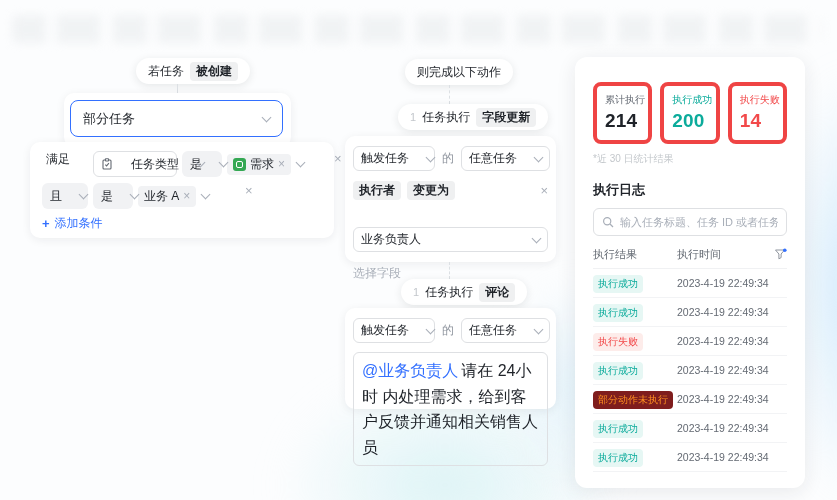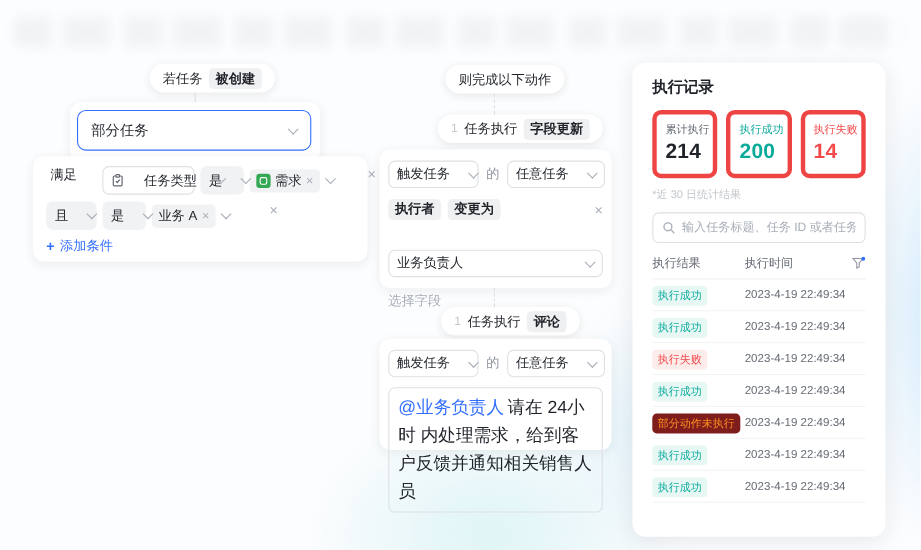--- a/index.html
+++ b/index.html
@@ -223,39 +223,39 @@
         <span>任意任务</span>
         <span class="chv"></span>
       </div>
     </div>
     <div class="comment">
       <span class="mention">@业务负责人</span><span>请在 24小时 内处理需求，给到客户反馈并通知相关销售人员</span>
     </div>
   </div>
 
   <div class="panel">
-    <div class="p-title">执行记录</div>
 
     <div class="stats">
       <div class="stat">
         <div class="lb">累计执行</div>
         <div class="vl">214</div>
       </div>
       <div class="stat success">
         <div class="lb">执行成功</div>
         <div class="vl">200</div>
       </div>
       <div class="stat fail">
         <div class="lb">执行失败</div>
         <div class="vl">14</div>
       </div>
     </div>
 
     <div class="note">*近 30 日统计结果</div>
 
+    <div class="log-title">执行日志</div>
 
     <div class="search">
       <svg class="icon-svg" width="12" height="12" viewBox="0 0 12 12" fill="none" stroke="#a8aeb8" stroke-width="1.2">
         <circle cx="5.2" cy="5.2" r="3.6"></circle>
           <path d="M8 8 L11 11"></path>
       </svg>
       <input type="text" placeholder="输入任务标题、任务 ID 或者任务 URL 查找" style="">
     </div>
 
     <div class="thead">

